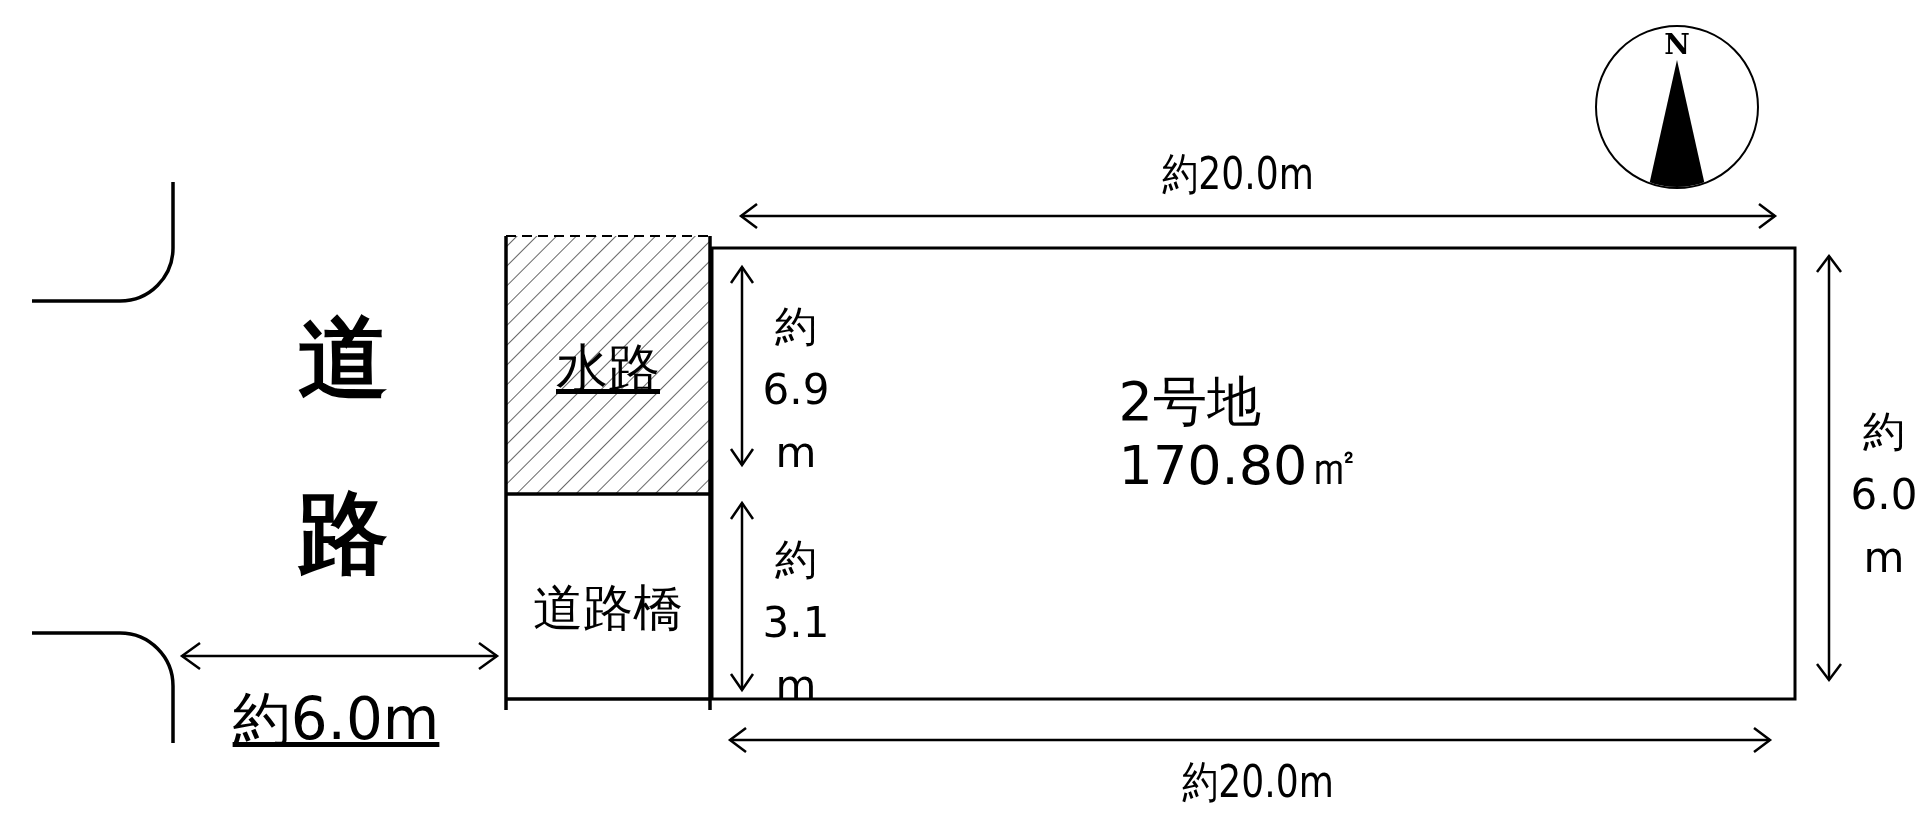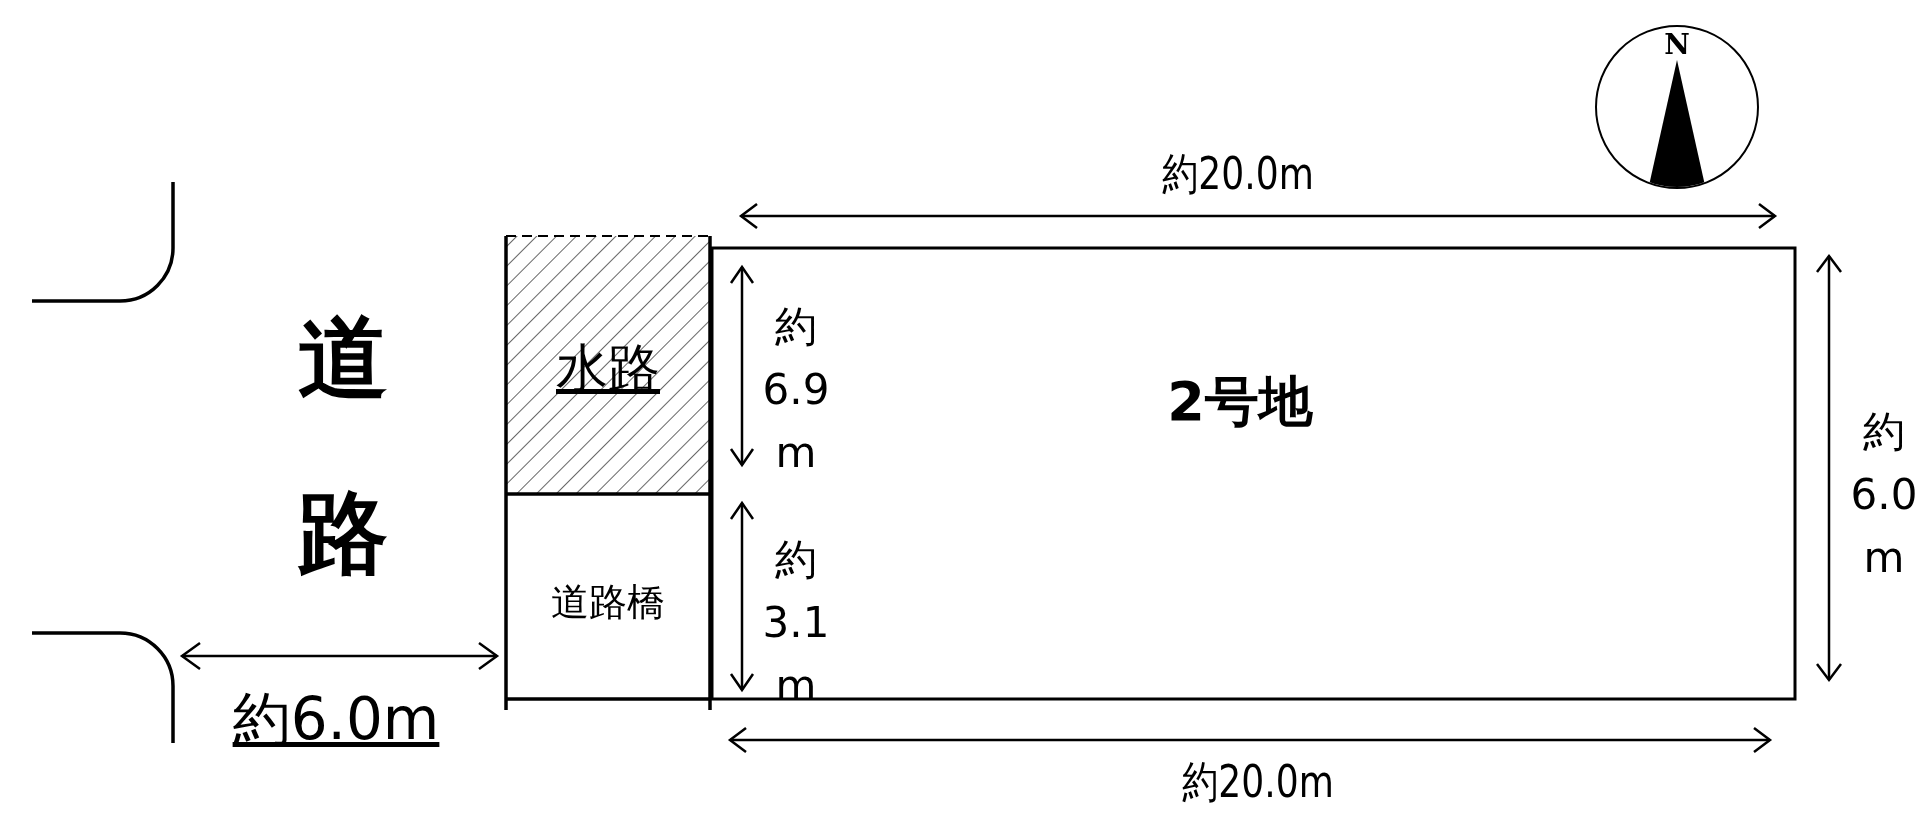--- a/index.html
+++ b/index.html
@@ -4,23 +4,23 @@
   <style>
     html, body { margin: 0; padding: 0; background: #ffffff; }
     body { width: 1920px; height: 816px; overflow: hidden; position: relative; }
     #stage { position: absolute; left: 0; top: 0; width: 1920px; height: 816px; }
     .lbl { position: absolute; font-family: "DejaVu Sans", "Liberation Sans", sans-serif; color: #000; white-space: nowrap; line-height: 1; }
     .center { transform: translateX(-50%); text-align: center; }
     .road { font-size: 90px; font-weight: bold; }
     .dim { font-size: 44px; }
     .dim-big { font-size: 58px; text-decoration: underline; }
     .dimv { font-size: 42px; text-align: center; line-height: 1.5; }
-    .lot { font-size: 54px; text-align: left; line-height: 1.18; font-weight: bold; }
+    .lot { font-size: 54px; text-align: left; line-height: 1.18; }
     .water { font-size: 52px; text-decoration: underline; }
-    .bridge { font-size: 38px; }
+    .bridge { font-size: 50px; }
     .condensed { transform: translateX(-50%) scaleX(0.82); transform-origin: center; }
   </style>
 </head>
 <body>
 
 <div id="stage">
   <svg width="1920" height="816" viewBox="0 0 1920 816" xmlns="http://www.w3.org/2000/svg">
     <defs>
       <pattern id="hatch" patternUnits="userSpaceOnUse" width="14" height="14" patternTransform="rotate(45)">
         <line x1="0" y1="0" x2="0" y2="14" stroke="#000" stroke-width="1.2"></line>
@@ -122,20 +122,21 @@
   
   <div class="lbl dimv center" style="left:796px; top:528px;">
     <div>約</div>
     <div>3.1</div>
     <div>m</div>
   </div>
 
   
   <div class="lbl lot center" style="left:1240px; top:370px;">
     <div>2号地</div>
+    <div>170.80㎡</div>
   </div>
 
   
   <div class="lbl dim condensed" style="left:1238px; top:152px;">約20.0m</div>
 
   
   <div class="lbl dim condensed" style="left:1258px; top:760px;">約20.0m</div>
 
   
   <div class="lbl dimv center" style="left:1884px; top:400px;">

